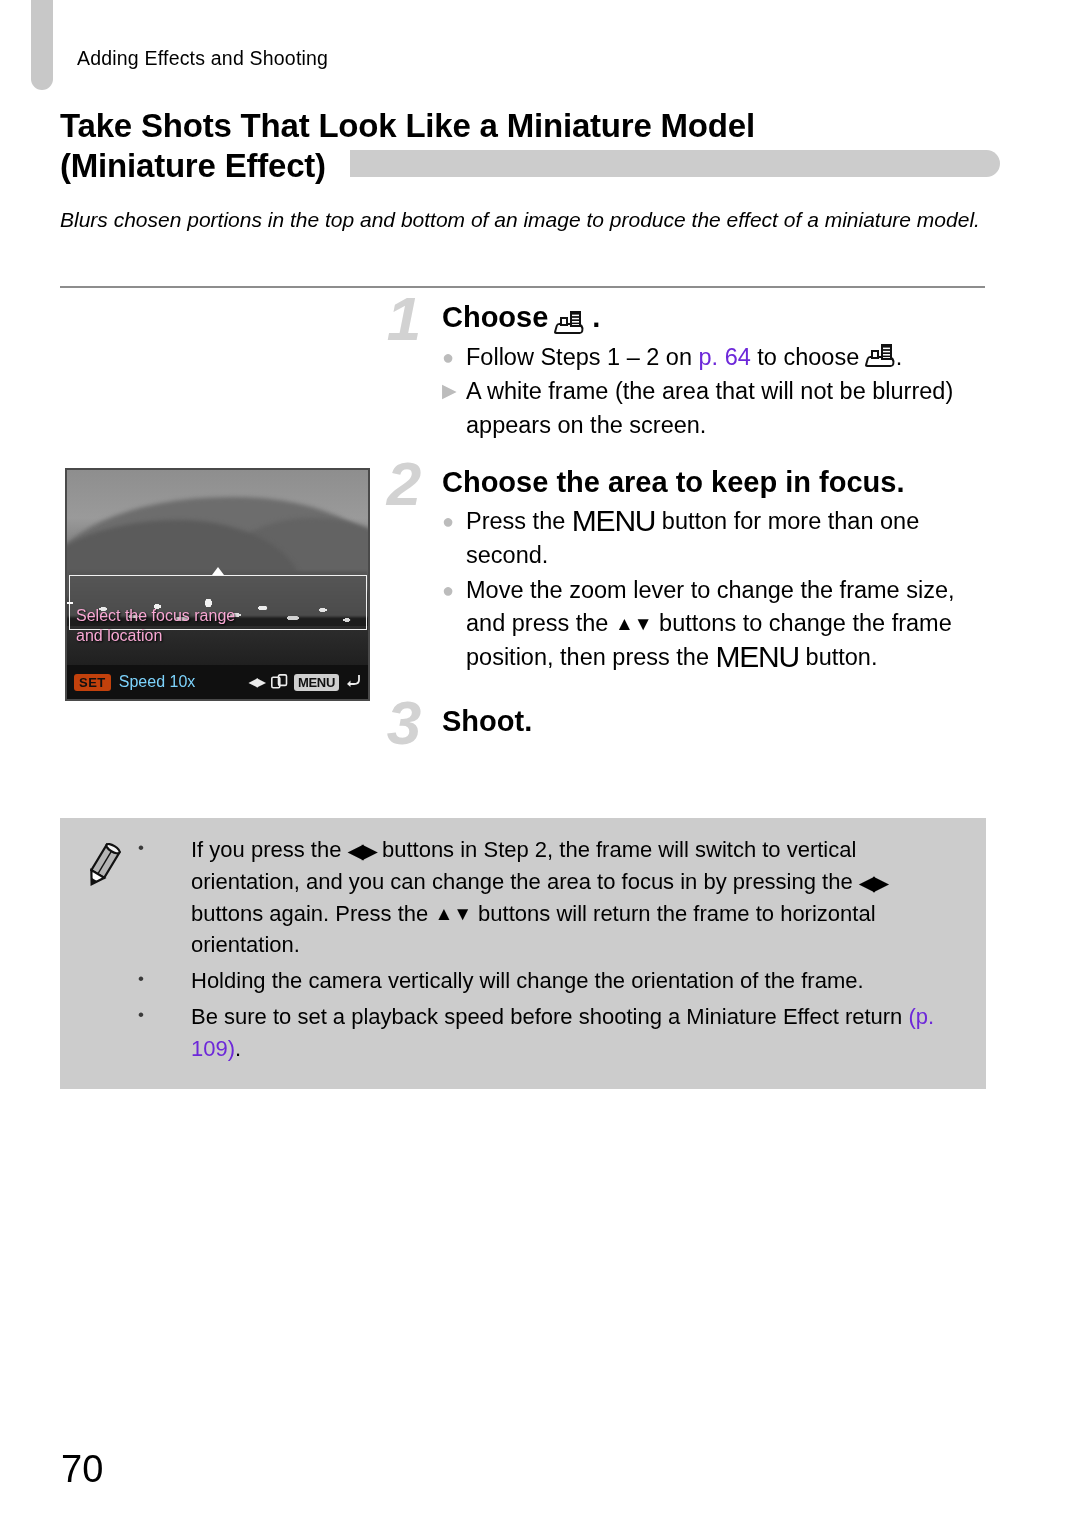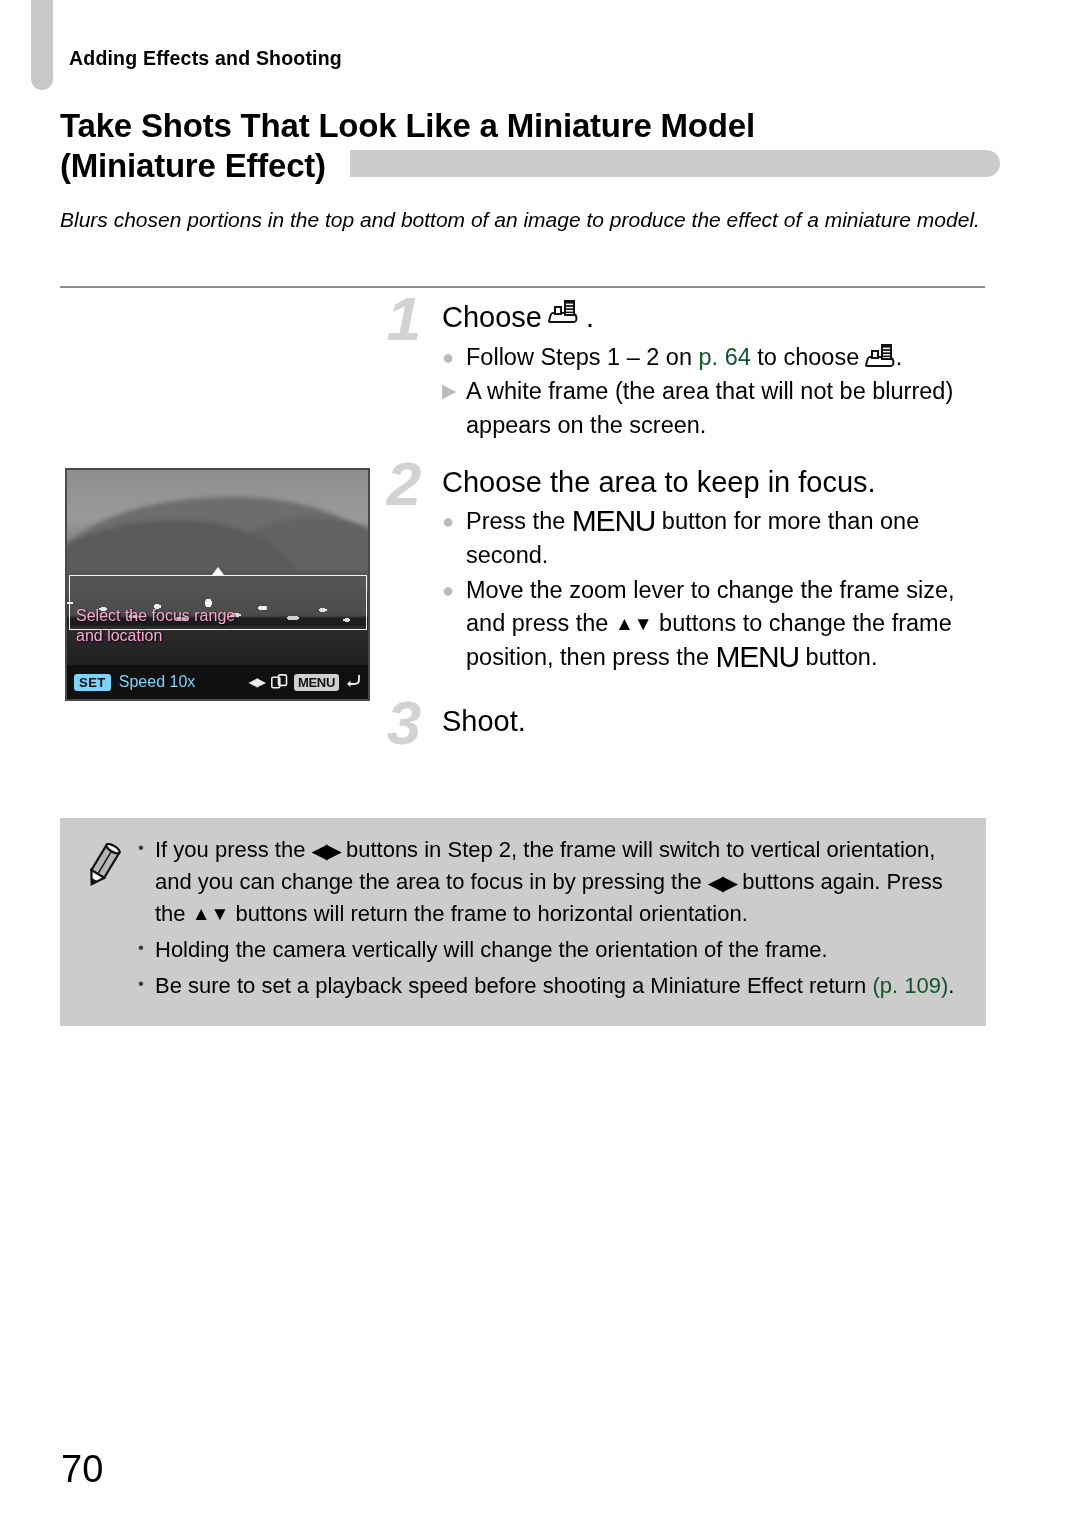--- a/index.html
+++ b/index.html
@@ -21,24 +21,24 @@
     top: -40px;
     width: 22px;
     height: 130px;
     background: #c8c8c8;
     border-radius: 0 0 12px 12px;
   }
 
   
   .running-header {
     position: absolute;
-    left: 69px;
+    left: 77px;
     top: 47px;
     font-size: 19.5px;
-    font-weight: bold;
+    font-weight: normal;
     letter-spacing: 0.2px;
   }
 
   
   .section-title {
     position: absolute;
     left: 60px;
     top: 106px;
     width: 940px;
     font-size: 33px;
@@ -164,21 +164,21 @@
   .shot-bottombar {
     position: absolute;
     left: 0; right: 0; bottom: 0;
     height: 34px;
     background: #101010;
     display: flex;
     align-items: center;
     padding: 0 7px;
   }
   .key-set {
-    background: #7dd3fc;
+    background: #c2410c;
     color: #101010;
     font-size: 13px;
     font-weight: bold;
     border-radius: 3px;
     padding: 1px 5px;
     letter-spacing: 0.5px;
   }
   .shot-speed {
     color: #7dd3fc;
     font-size: 16px;
@@ -217,43 +217,43 @@
     font-size: 62px;
     font-weight: bold;
     font-style: italic;
     color: #d2d2d2;
     line-height: 1;
     text-align: center;
   }
   .step-body { margin-left: 62px; }
   .step-title {
     font-size: 29px;
-    font-weight: normal;
+    font-weight: bold;
     line-height: 1.2;
     margin-bottom: 6px;
     display: flex;
-    align-items: flex-start;
+    align-items: flex-end;
     gap: 7px;
   }
   .step-lines { font-size: 23.5px; line-height: 1.43; }
   .bullet-row { display: flex; margin-bottom: 1px; }
   .bullet-dot {
     flex: 0 0 24px;
     color: #bcbcbc;
     font-size: 20px;
     line-height: 1.6;
   }
   .bullet-tri {
     flex: 0 0 24px;
     color: #bcbcbc;
     font-size: 19px;
     line-height: 1.65;
   }
   .bullet-text { flex: 1; }
-  .link { color: #14532d; }
+  .link { color: #6d28d9; }
   .menu-glyph {
     font-size: 30px;
     font-family: "Liberation Sans Narrow", "Liberation Sans", sans-serif;
     letter-spacing: -1.2px;
     line-height: 0.8;
     vertical-align: -2px;
   }
   .ud-arrows { font-size: 19px; letter-spacing: 0px; vertical-align: 1px; }
   .lr-glyph { font-size: 21px; letter-spacing: -2px; vertical-align: -1px; }
 
@@ -293,21 +293,21 @@
     top: 818px;
     width: 926px;
     background: #cccccc;
     padding: 16px 22px 20px 22px;
   }
   .note-inner { display: flex; }
   .pencil-icon { flex: 0 0 56px; padding-top: 8px; }
   .note-list { flex: 1; font-size: 22px; line-height: 1.42; }
   .note-item { display: flex; margin-bottom: 5px; }
   .note-bullet { flex: 0 0 17px; font-size: 17px; color: #3a3a3a; line-height: 1.6; }
-  .note-text { flex: 1; }
+  .note-text { flex: 1; margin-left: 36px; }
 
   
   .page-number {
     position: absolute;
     left: 61px;
     top: 1448px;
     font-size: 38px;
   }
 </style>
 </head>

